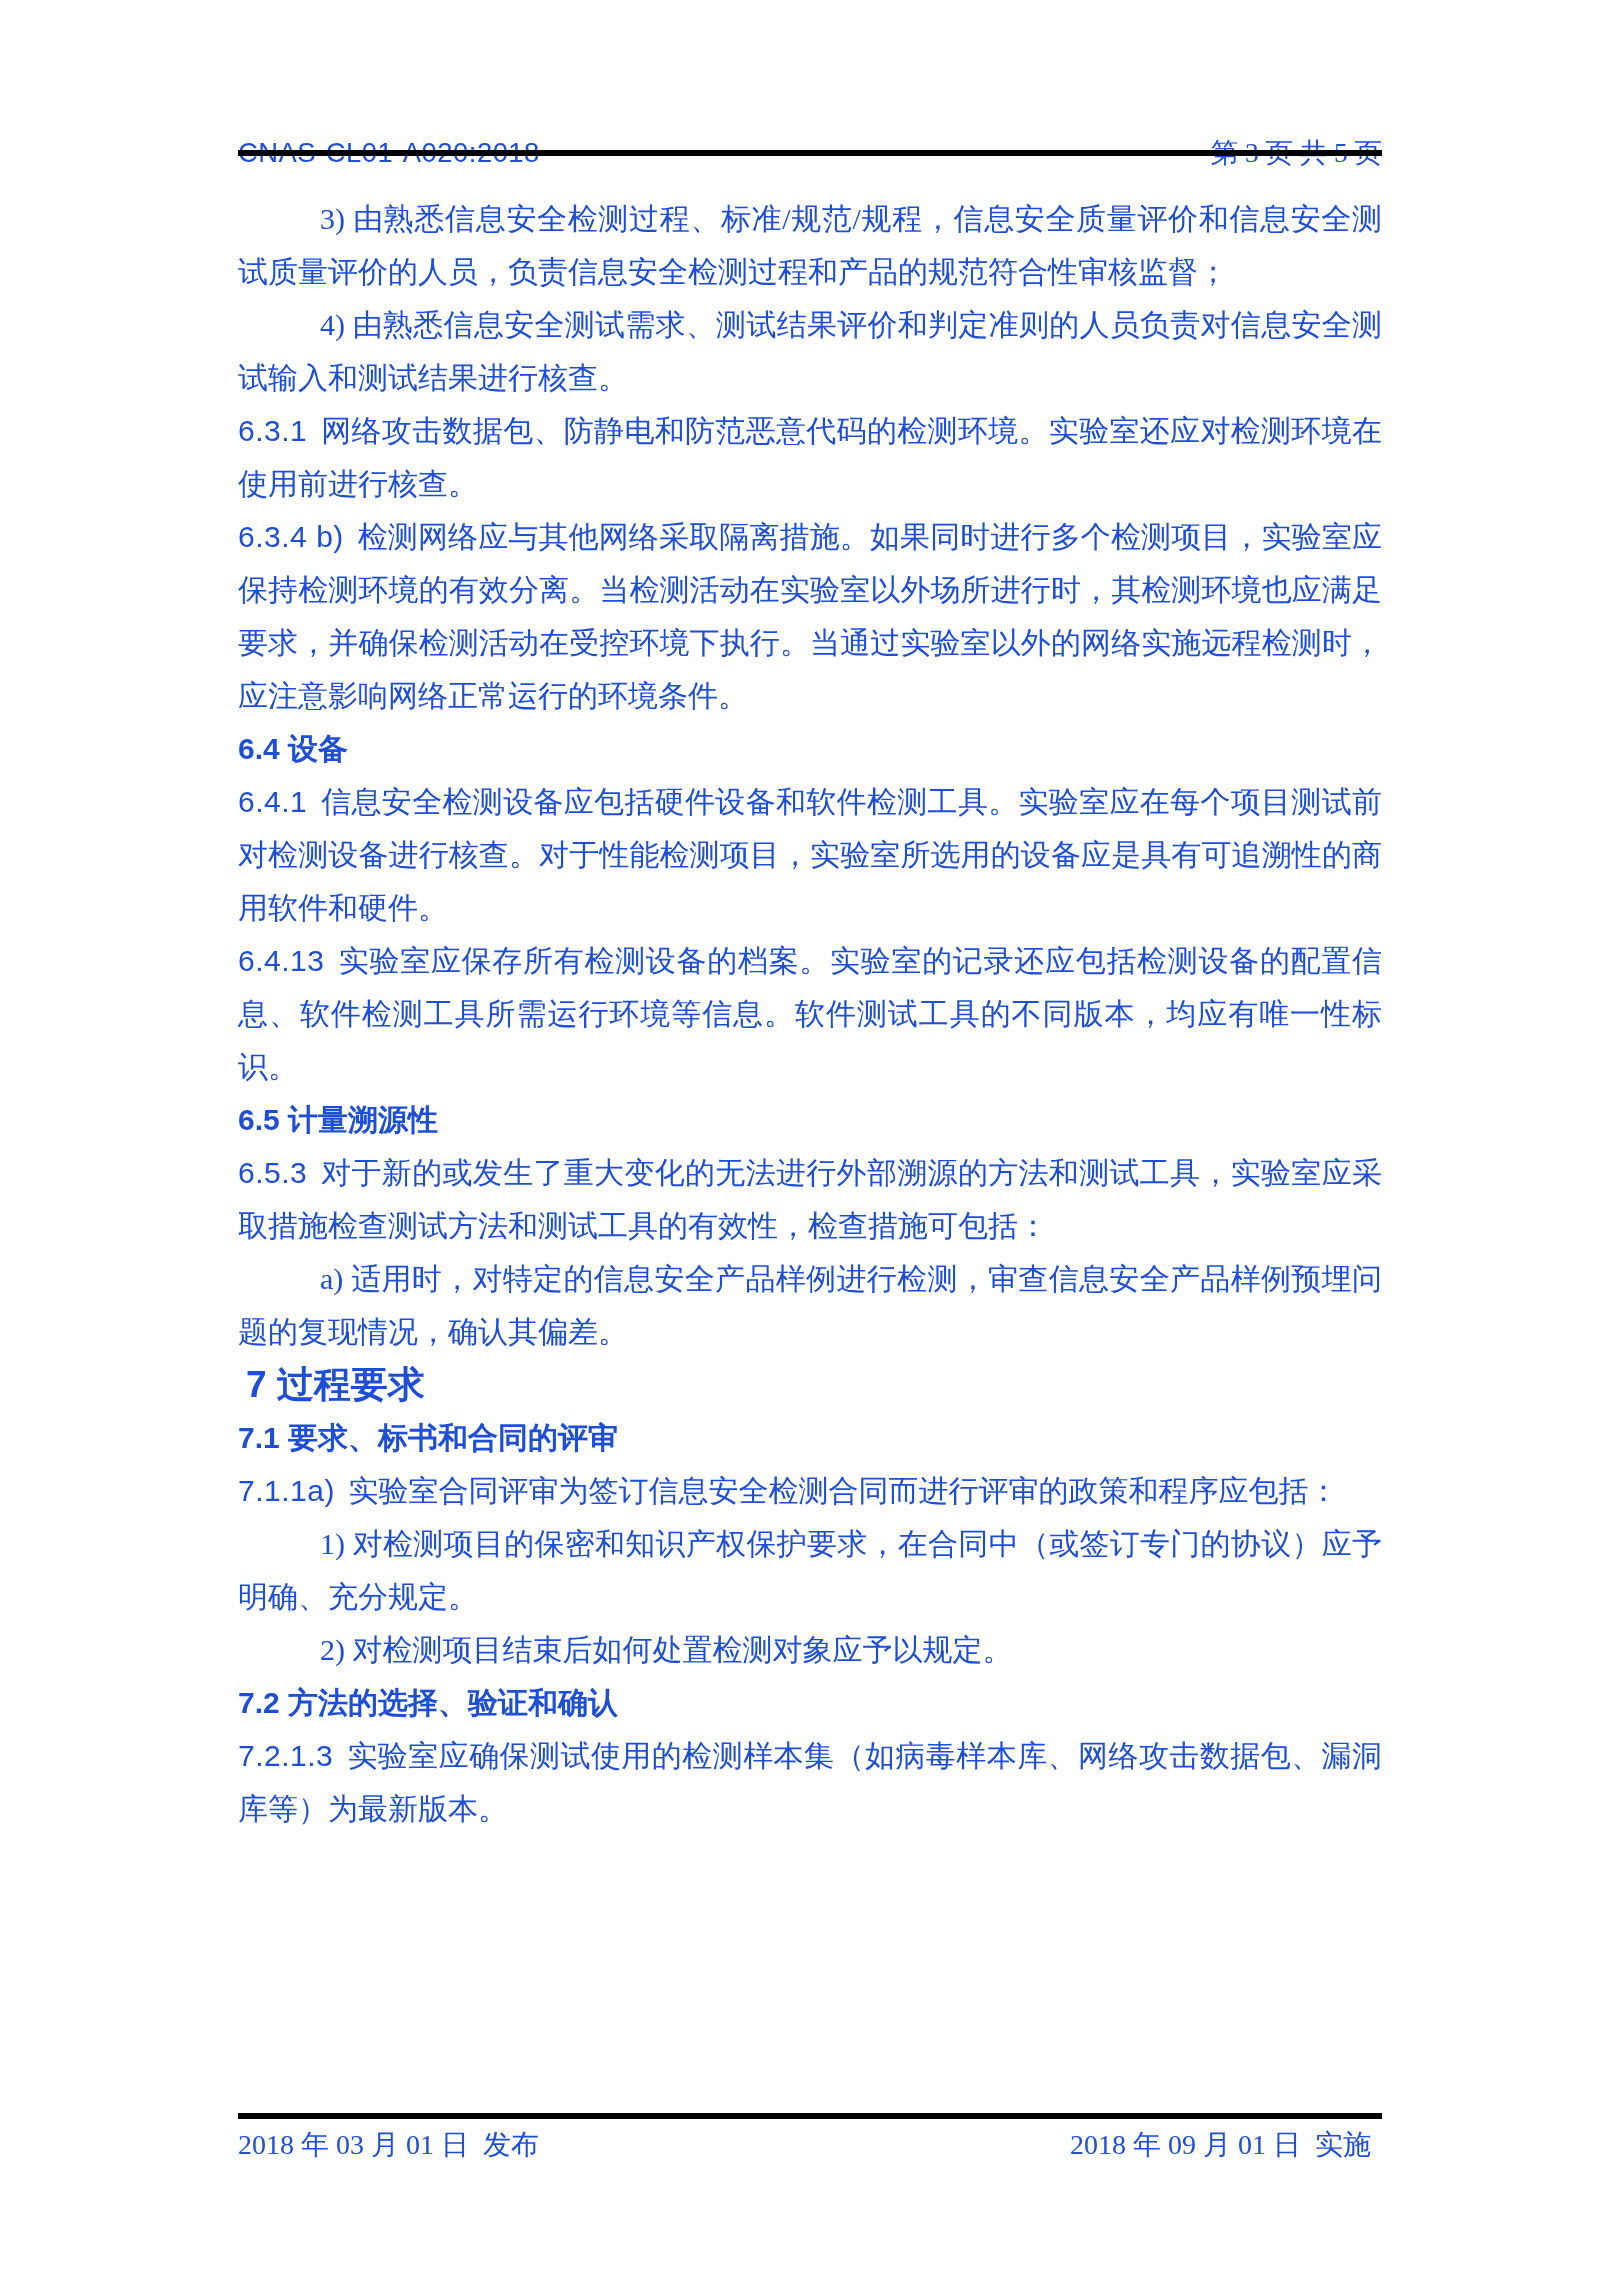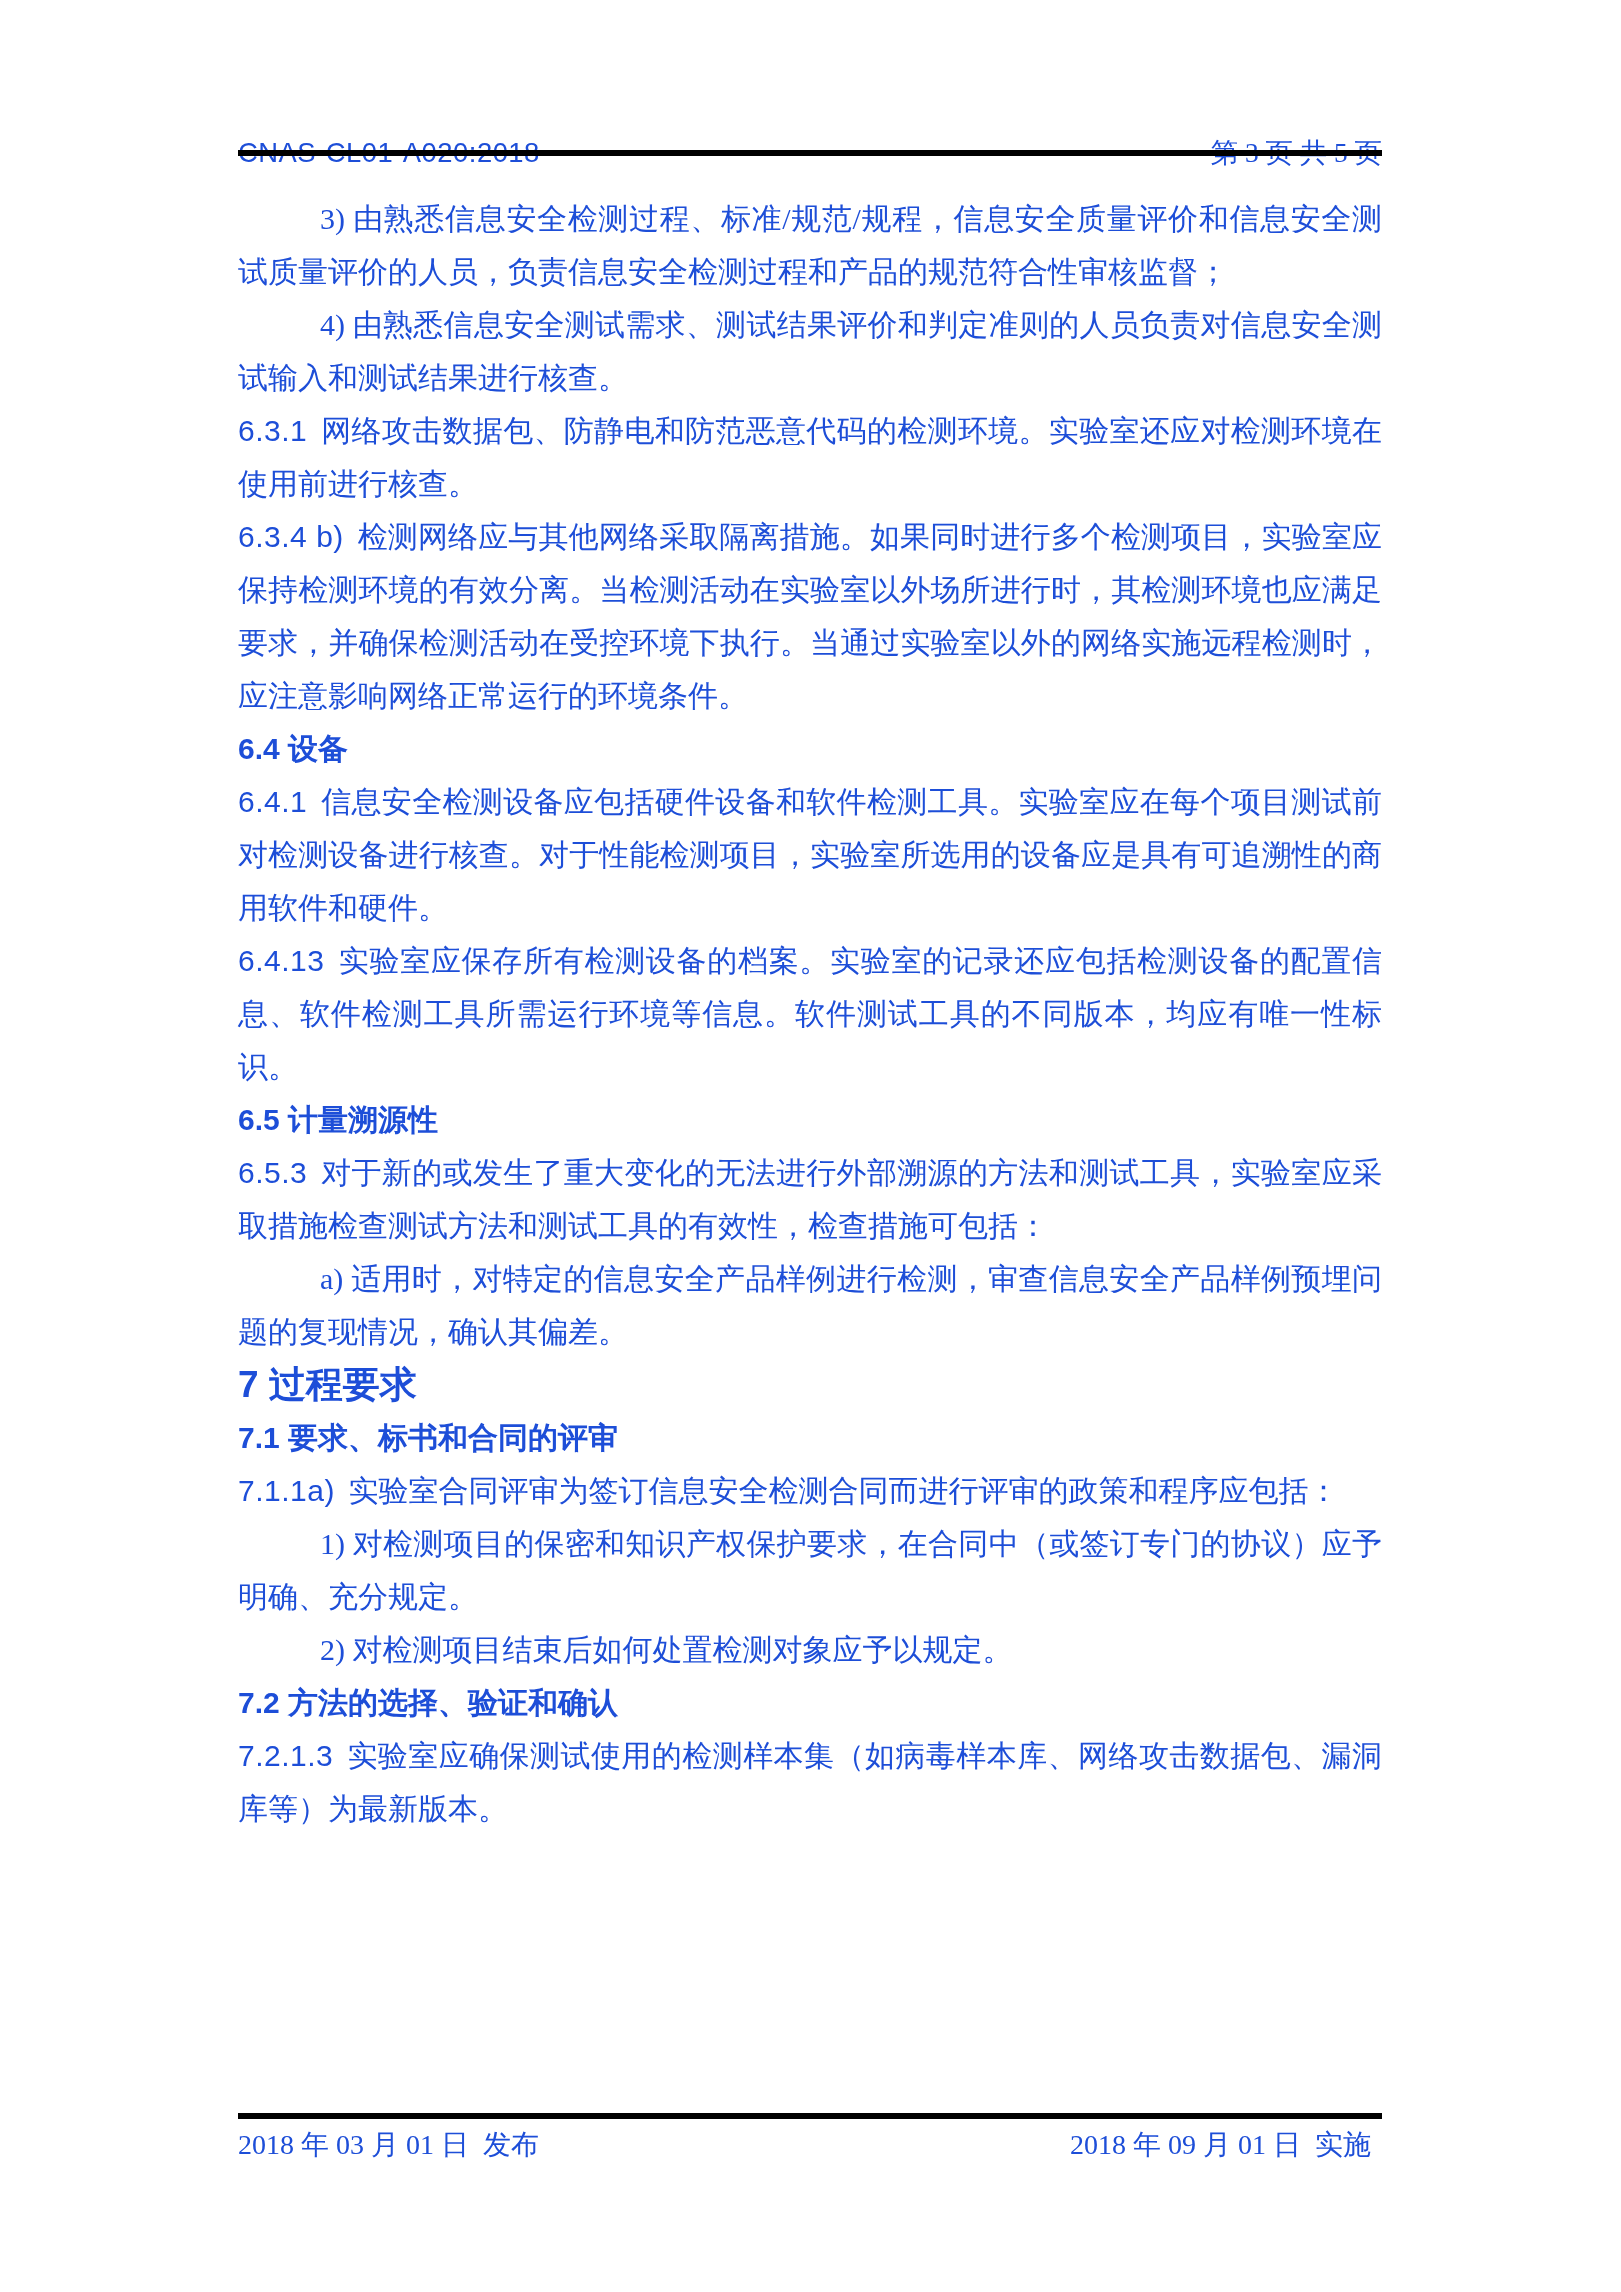--- a/index.html
+++ b/index.html
@@ -76,20 +76,21 @@
     line-height: 53px;
     font-family: "Liberation Sans", "DejaVu Sans", sans-serif;
     text-align: left;
   }
   h2.chapter {
     font-size: 37px;
     font-weight: bold;
     line-height: 53px;
     font-family: "Liberation Sans", "DejaVu Sans", sans-serif;
     text-align: left;
+    margin-left: 8px;
   }
   
   .footer {
     position: absolute;
     left: 238px;
     right: 250px;
     top: 2125px;
     display: flex;
     justify-content: space-between;
     font-size: 28px;

